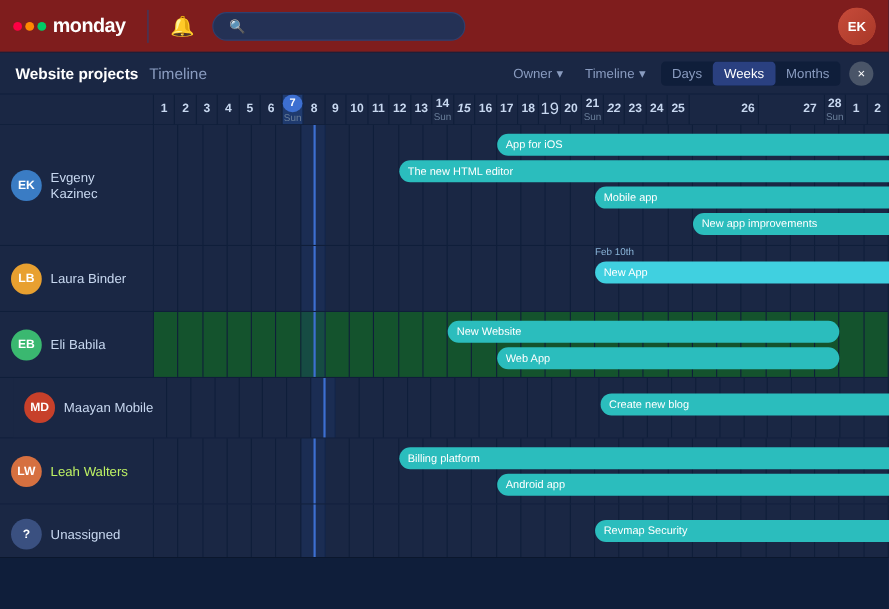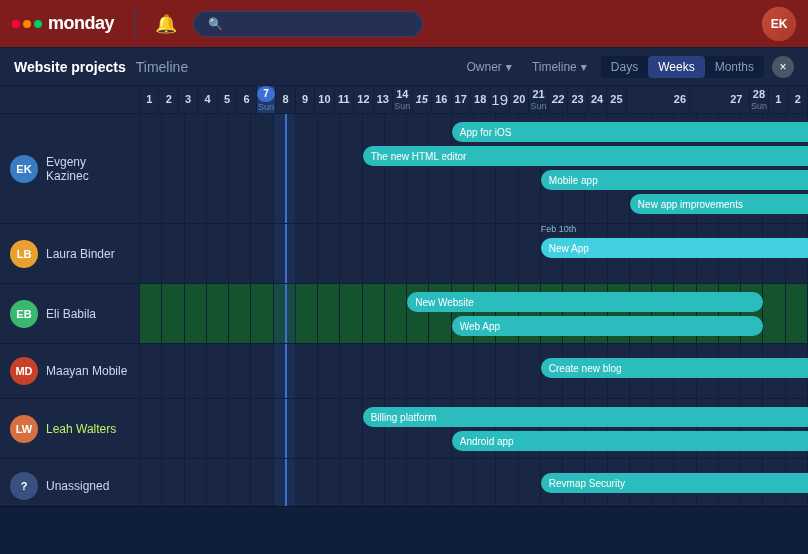--- a/index.html
+++ b/index.html
@@ -343,21 +343,21 @@
               <div style="flex: 1 1 0%; border-right: 1px solid rgb(15, 30, 58);"></div>
               <div style="flex: 1 1 0%; border-right: 1px solid rgb(15, 30, 58);"></div>
             </div>
             <div style="position: absolute; top: 0px; bottom: 0px; left: 20%; width: 3.33333%; background: rgba(30, 60, 120, 0.3); pointer-events: none;"></div>
             <div style="position: absolute; top: 0px; bottom: 0px; left: 21.6667%; width: 2px; background: rgb(61, 111, 209); z-index: 10; pointer-events: none;"></div>
             <div style="position: absolute; height: 20px; border-radius: 10px; background: rgb(43, 189, 189); left: 40%; width: 53.3333%; top: 8px; display: flex; align-items: center; padding: 0px 8px; font-size: 10px; color: rgb(255, 255, 255); font-weight: 500; white-space: nowrap; overflow: hidden; cursor: pointer;">New Website</div>
             <div style="position: absolute; height: 20px; border-radius: 10px; background: rgb(43, 189, 189); left: 46.6667%; width: 46.6667%; top: 32px; display: flex; align-items: center; padding: 0px 8px; font-size: 10px; color: rgb(255, 255, 255); font-weight: 500; white-space: nowrap; overflow: hidden; cursor: pointer;">Web App</div>
           </div>
         </div>
         <div style="display: flex; height: 55px; border-bottom: 1px solid rgb(15, 30, 58); position: relative; flex-shrink: 0;">
-          <div style="width: 140px; flex-shrink: 0; display: flex; align-items: center; gap: 8px; padding: 8px 10px; border-right: 1px solid rgb(15, 30, 58); background: rgb(26, 39, 68);">
+          <div style="width: 140px; flex-shrink: 0; display: flex; align-items: center; gap: 8px; padding: 8px 10px; border-right: 1px solid rgb(15, 30, 58); background: rgb(26, 39, 68); margin-left: 12px;">
             <div style="width: 28px; height: 28px; border-radius: 50%; flex-shrink: 0; background: rgb(199, 64, 42); display: flex; align-items: center; justify-content: center; font-size: 11px; font-weight: 600; color: rgb(255, 255, 255);">MD</div>
             <div style="font-size: 12px; color: rgb(200, 216, 240); font-weight: 500;">Maayan Mobile</div>
           </div>
           <div style="flex: 1 1 0%; position: relative; background: rgb(26, 39, 68);">
             <div style="position: absolute; inset: 0px; display: flex; pointer-events: none;">
               <div style="flex: 1 1 0%; border-right: 1px solid rgb(15, 30, 58);"></div>
               <div style="flex: 1 1 0%; border-right: 1px solid rgb(15, 30, 58);"></div>
               <div style="flex: 1 1 0%; border-right: 1px solid rgb(15, 30, 58);"></div>
               <div style="flex: 1 1 0%; border-right: 1px solid rgb(15, 30, 58);"></div>
               <div style="flex: 1 1 0%; border-right: 1px solid rgb(15, 30, 58);"></div>

